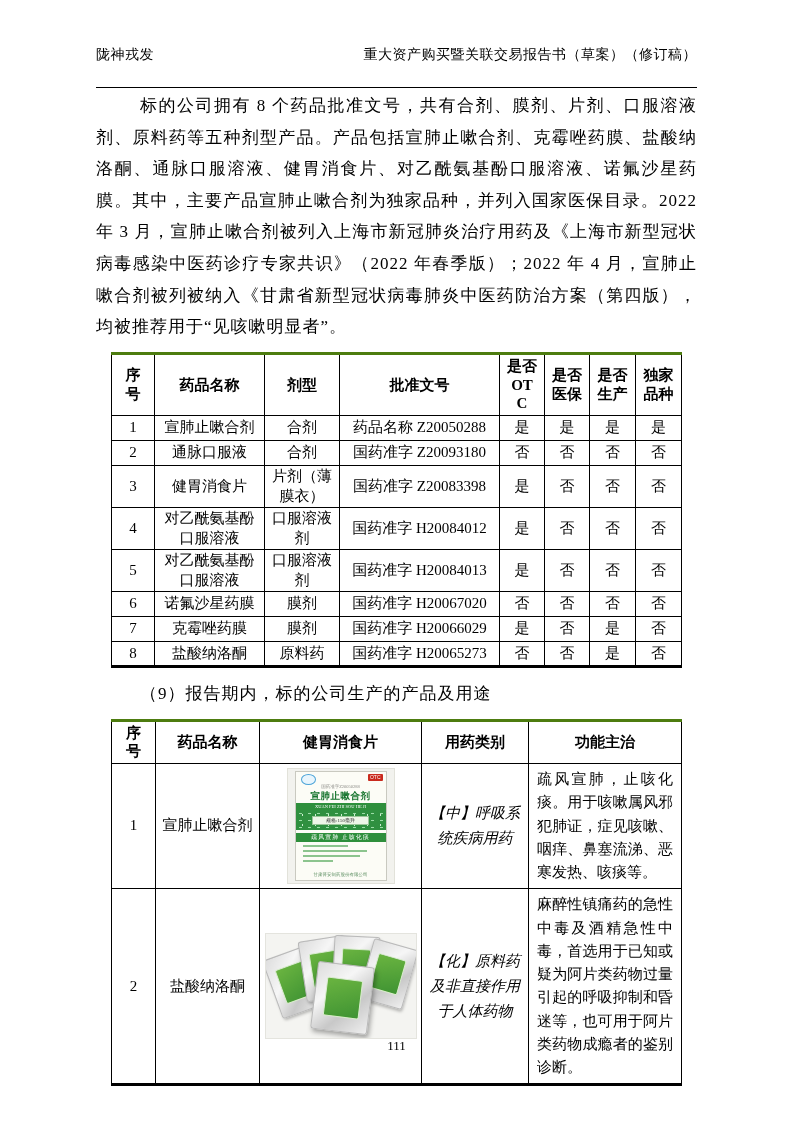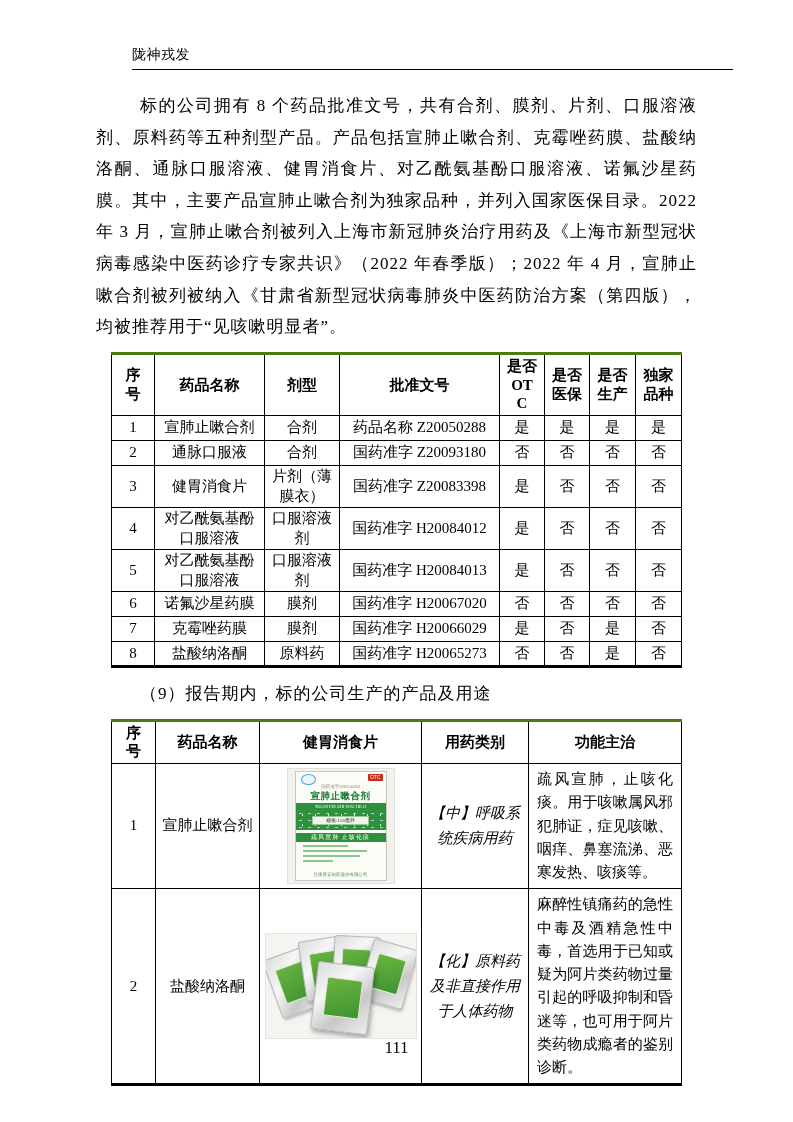--- a/index.html
+++ b/index.html
@@ -4,21 +4,21 @@
 <style>
   html,body{margin:0;padding:0;background:#ffffff;}
   .page{
     position:relative;width:793px;height:1122px;background:#ffffff;
     font-family:"Liberation Serif","DejaVu Serif",serif;color:#000;overflow:hidden;
   }
   
   .hdr{
     position:absolute;left:96px;top:46px;width:601px;
     display:flex;justify-content:space-between;align-items:flex-end;
-    border-bottom:1.5px solid #000;padding-bottom:5px;font-size:14px;letter-spacing:.5px;margin-left:36px;
+    border-bottom:1.5px solid #000;padding-bottom:23px;font-size:14px;letter-spacing:.5px;
   }
   
   .content{position:absolute;left:96px;top:90px;width:601px;}
   .para{
     margin:0;font-size:17px;line-height:31.6px;letter-spacing:1px;
     text-align:justify;text-justify:inter-character;
   }
   .indent{text-indent:44px;}
   .leadin{margin-top:3px;}
   .sec-head{margin-top:10px;}
@@ -32,21 +32,21 @@
     font-size:15px;line-height:1.3;padding:1px 3px;word-break:break-all;
   }
   .tbl th{font-weight:bold;padding:2px 7px;line-height:1.25;}
   .tbl1 thead tr{height:38px;}
   tr.h25{height:25px;} tr.h35{height:35px;}
   .tbl2{margin-top:12px;}
   .tbl2 thead tr{height:30px;}
   .tbl2 td.func{text-align:justify;padding:4px 8px;line-height:1.55;}
   .tbl2 td.cat{line-height:1.65;padding:2px 6px;font-style:italic;}
   
-  .pageno{position:absolute;left:0;right:0;top:1038px;text-align:center;font-size:17px;}
+  .pageno{position:absolute;left:0;right:0;top:1038px;text-align:center;font-size:13px;}
 
   
   .med-photo{width:106px;height:114px;background:#f2f2ee;border:1px solid #e2e2da;
     margin:1px auto;display:flex;align-items:center;justify-content:center;}
   .med-box{width:90px;height:108px;background:#fcfcf6;border:1px solid #c9c9c0;
     position:relative;overflow:hidden;text-align:center;}
   .box-logo{position:absolute;top:2px;left:5px;width:13px;height:9px;border-radius:50%;
     border:1px solid #4aa3d8;background:#e8f5fd;}
   .box-otc{position:absolute;top:2px;right:3px;background:#c92a1e;color:#fff;
     font-size:5px;line-height:7px;padding:0 2px;border-radius:1px;font-family:"Liberation Sans",sans-serif;}
@@ -80,20 +80,21 @@
   .p5{left:48px;top:30px;width:55px;height:66px;transform:rotate(7deg);z-index:2;
     box-shadow:2px 3px 5px rgba(0,0,0,.35);}
 </style>
 </head>
 <body>
 
 <div class="page">
 
   <div class="hdr">
     <span>陇神戎发</span>
+    <span>重大资产购买暨关联交易报告书（草案）（修订稿）</span>
   </div>
 
   <div class="content">
 
     <p class="para indent">标的公司拥有 8 个药品批准文号，共有合剂、膜剂、片剂、口服溶液剂、原料药等五种剂型产品。产品包括宣肺止嗽合剂、克霉唑药膜、盐酸纳洛酮、通脉口服溶液、健胃消食片、对乙酰氨基酚口服溶液、诺氟沙星药膜。其中，主要产品宣肺止嗽合剂为独家品种，并列入国家医保目录。2022 年 3 月，宣肺止嗽合剂被列入上海市新冠肺炎治疗用药及《上海市新型冠状病毒感染中医药诊疗专家共识》（2022 年春季版）；2022 年 4 月，宣肺止嗽合剂被列被纳入《甘肃省新型冠状病毒肺炎中医药防治方案（第四版），均被推荐用于“见咳嗽明显者”。</p>
 
 
     <table class="tbl tbl1">
       <colgroup>
         <col style="width:43px">

